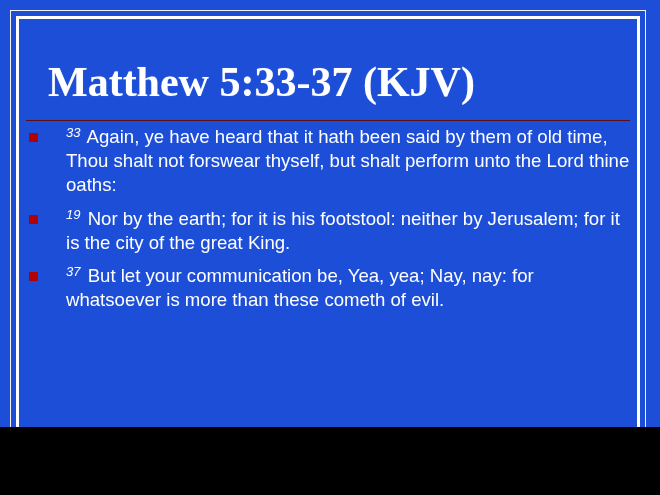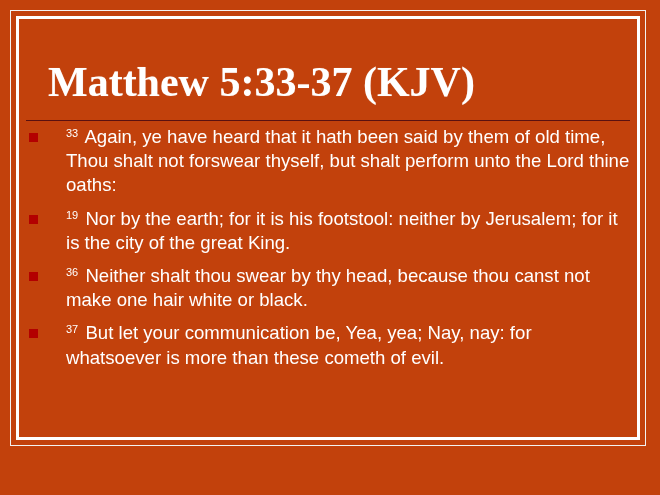--- a/index.html
+++ b/index.html
@@ -5,22 +5,22 @@
 <style>
   html, body {
     margin: 0;
     padding: 0;
     background: #000000;
   }
 
   .slide {
     position: relative;
     width: 660px;
-    height: 495px;
-    background: #c2410c;
+    height: 427px;
+    background: #1d4ed8;
     overflow: hidden;
     font-family: "Liberation Sans", sans-serif;
     -webkit-font-smoothing: antialiased;
   }
 
   
   .frame-outer {
     position: absolute;
     left: 10px;
     top: 10px;
@@ -105,24 +105,25 @@
     position: absolute;
     left: 10px;
     top: 8px;
     width: 9px;
     height: 9px;
     background: #b30000;
     display: block;
   }
 
   .vnum {
-    font-size: 11px;
+    font-size: 13px;
     vertical-align: 6px;
     line-height: 0;
     padding-right: 2px;
+    font-style: italic;
   }
 
   .vtext {
     
   }
 </style>
 </head>
 <body>
 
 <div class="slide">
@@ -144,25 +145,20 @@
         <span class="vtext">Again, ye have heard that it hath been said by them of old time, Thou shalt not forswear thyself, but shalt perform unto the Lord thine oaths:</span>
       </li>
 
 
       <li class="verse">
         <span class="bullet"></span>
         <span class="vnum">19</span>
         <span class="vtext">Nor by the earth; for it is his footstool: neither by Jerusalem; for it is the city of the great King.</span>
       </li>
 
-      <li class="verse">
-        <span class="bullet"></span>
-        <span class="vnum">36</span>
-        <span class="vtext">Neither shalt thou swear by thy head, because thou canst not make one hair white or black.</span>
-      </li>
 
       <li class="verse">
         <span class="bullet"></span>
         <span class="vnum">37</span>
         <span class="vtext">But let your communication be, Yea, yea; Nay, nay: for whatsoever is more than these cometh of evil.</span>
       </li>
 
     </ul>
 
   </div>

